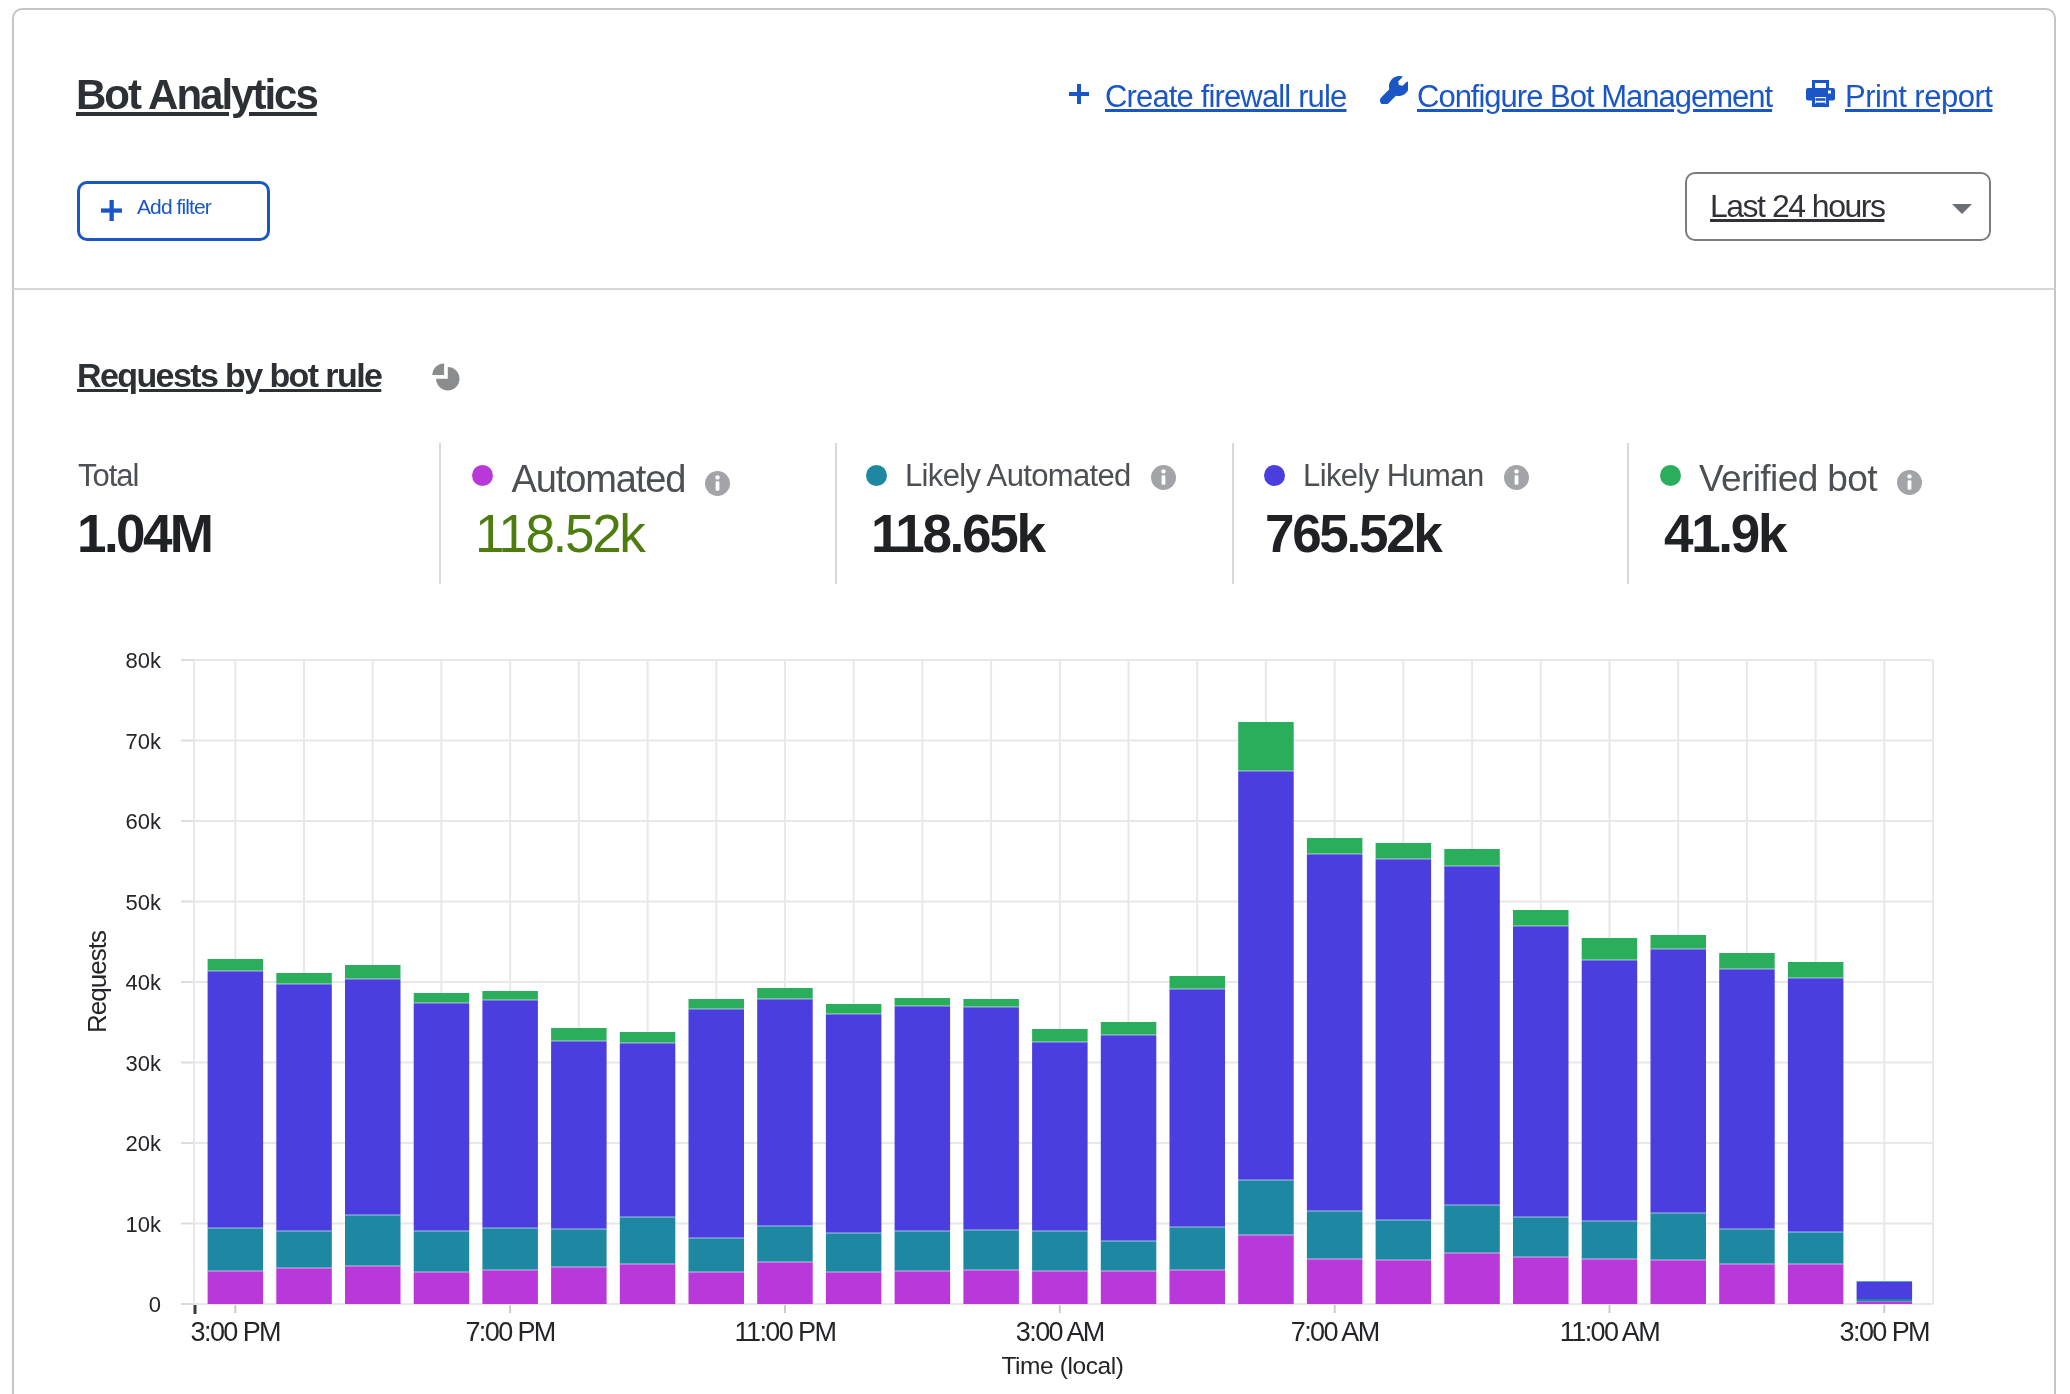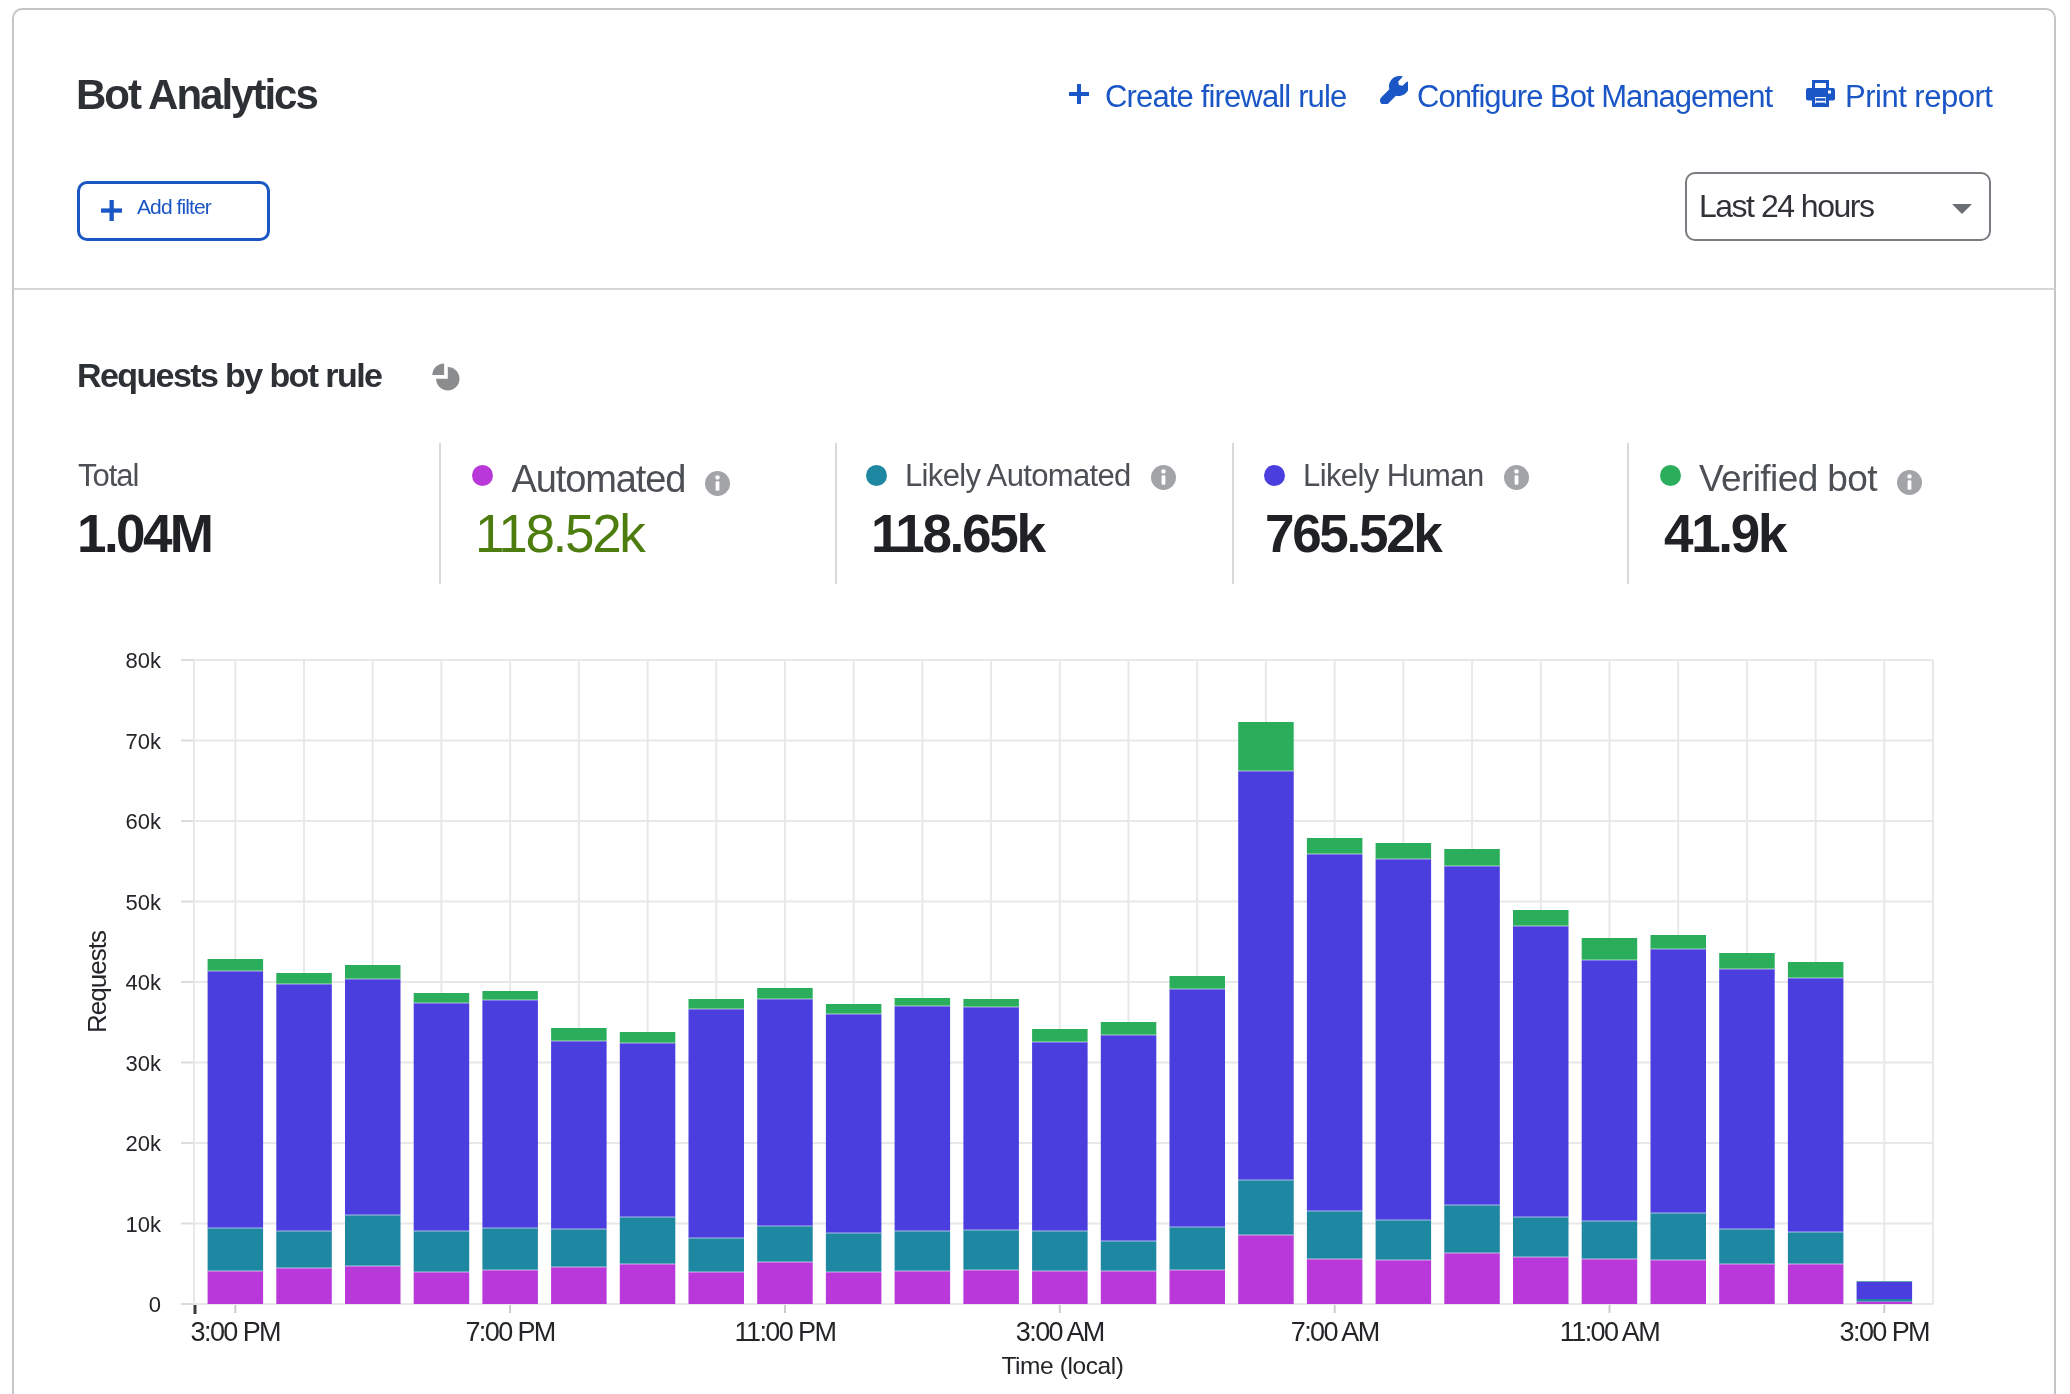--- a/index.html
+++ b/index.html
@@ -1,17 +1,17 @@
 <!DOCTYPE html>
 <html><head>
 <meta charset="utf-8">
 <style>
 * { margin:0; padding:0; box-sizing:border-box; }
 html,body { width:2070px; height:1394px; background:#fff; font-family:"Liberation Sans", sans-serif; overflow:hidden; }
-.abs { position:absolute; }
+.abs { position:absolute;text-decoration:underline; }
 </style>
 </head>
 <body>
 <div class="abs" style="left:12px;top:8px;width:2044px;height:1420px;border:2px solid #c4c5c7;border-radius:10px;background:#fff"></div>
 <div class="abs" style="left:13px;top:288px;width:2042px;height:2px;background:#d5d6d8"></div>
 
 <div class="abs" style="left:76px;top:71px;font-size:42px;font-weight:bold;letter-spacing:-2px;color:#2d3035">Bot Analytics</div>
 
 <div class="abs" style="left:1069px;top:84px"><svg width="20" height="20" viewBox="0 0 20 20">
       <rect x="8" y="0" width="4" height="20" fill="#1b56c6"></rect>
@@ -33,21 +33,21 @@
 <div class="abs" style="left:1845px;top:79px;font-size:31px;letter-spacing:-0.5px;color:#1b56c6;white-space:nowrap">Print report</div>
 
 <div class="abs" style="left:77px;top:181px;width:193px;height:60px;border:3px solid #1b57c2;border-radius:10px">
   <span style="position:absolute;left:21px;top:16px"><svg width="21" height="21" viewBox="0 0 21 21">
         <rect x="8.5" y="0" width="4.3" height="21" fill="#1b56c6"></rect>
         <rect x="0" y="8.4" width="21" height="4.3" fill="#1b56c6"></rect>
       </svg></span>
   <span style="position:absolute;left:57px;top:11px;font-size:21px;letter-spacing:-0.9px;color:#1b56c6;white-space:nowrap">Add filter</span>
 </div>
 
-<div class="abs" style="left:1685px;top:172px;width:306px;height:69px;border:2px solid #797c80;border-radius:10px;font-size:32px;letter-spacing:-1.5px;color:#303237;line-height:65px;padding-left:12px">Last 24 hours<span style="position:absolute;right:17px;top:29.5px;width:0;height:0;border-left:10px solid transparent;border-right:10px solid transparent;border-top:10px solid #6b6f73"></span></div>
+<div class="abs" style="left:1685px;top:172px;width:306px;height:69px;border:2px solid #797c80;border-radius:10px;font-size:32px;letter-spacing:-1.5px;color:#303237;line-height:65px;padding-left:23px">Last 24 hours<span style="position:absolute;right:17px;top:29.5px;width:0;height:0;border-left:10px solid transparent;border-right:10px solid transparent;border-top:10px solid #6b6f73"></span></div>
 
 <div class="abs" style="left:77px;top:356px;font-size:34px;font-weight:bold;letter-spacing:-1.6px;color:#2d3035">Requests by bot rule</div>
 <div class="abs" style="left:431px;top:362px"><svg width="30" height="30" viewBox="0 0 30 30">
       <path fill="#8a8c8e" d="M16.8 16.8 L16.8 5.1 A11.7 11.7 0 1 1 5.1 16.8 Z"></path>
       <path fill="#8a8c8e" d="M13.1 13.1 L13.1 1.4 A11.7 11.7 0 0 0 1.4 13.1 Z"></path>
     </svg></div>
 
 <div style="position:absolute;left:78px;top:458px;font-size:31px;letter-spacing:-1.0px;color:#4c4f54;white-space:nowrap">Total</div>
 <div style="position:absolute;left:77px;top:503px;font-size:53px;font-weight:bold;letter-spacing:-2.6px;color:#202124;white-space:nowrap">1.04M</div>
 <div style="position:absolute;left:471.5px;top:464.5px;width:21px;height:21px;border-radius:50%;background:#b838d9"></div>

